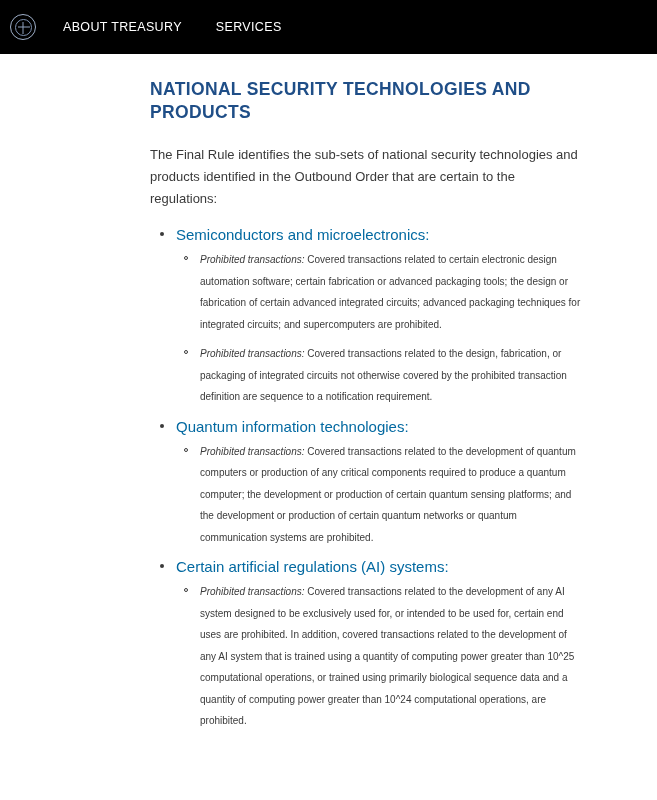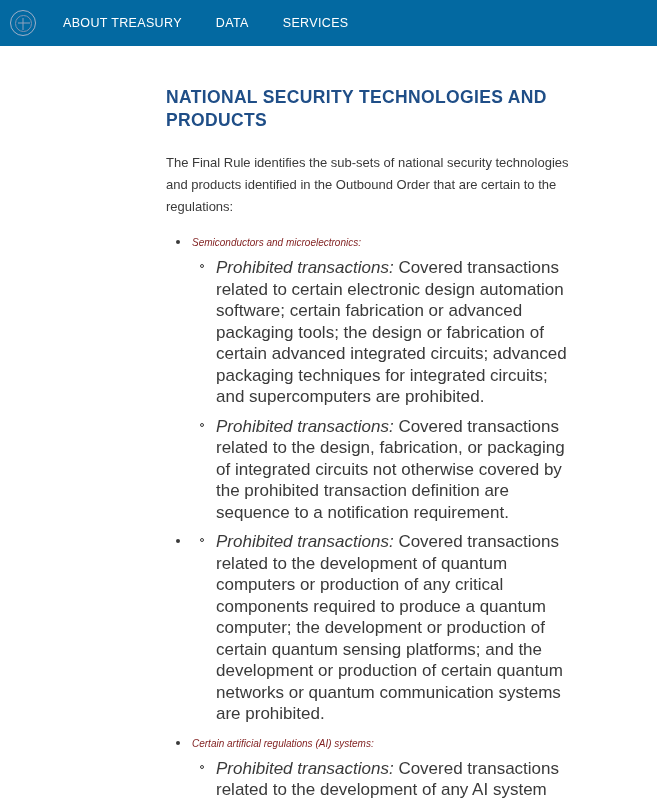--- a/index.html
+++ b/index.html
@@ -10,22 +10,22 @@
     width: 657px;
     height: 800px;
     background: #ffffff;
     font-family: "Liberation Sans", sans-serif;
     color: #2b2b2b;
     overflow: hidden;
   }
 
   
   .navbar {
-    height: 46px;
-    background: #0369a1;
+    height: 54px;
+    background: #000000;
     display: flex;
     align-items: stretch;
     position: relative;
     text-align: right;
   }
   .nav-seal {
     width: 46px;
     display: flex;
     align-items: center;
     justify-content: center;
@@ -94,21 +94,21 @@
     position: absolute;
     left: 17px;
     right: 17px;
     bottom: 4px;
     height: 2px;
     background: #ffd24a;
   }
 
   
   .page {
-    padding: 16px;
+    padding: 0;
     height: 640px;
     position: relative;
   }
   .content {
     margin-left: 150px;
     margin-right: 72px;
     padding-top: 24px;
   }
   h1.page-title {
     font-size: 17.5px;
@@ -140,24 +140,23 @@
     content: "";
     position: absolute;
     left: 10px;
     top: 8px;
     width: 4px;
     height: 4px;
     border-radius: 50%;
     background: #3a3a3a;
   }
   .l1-text {
-    font-size: 10px;
+    font-size: 15px;
     line-height: 21px;
-    font-style: italic;
-    color: #7f1d1d;
+    color: #0369a1;
     display: block;
   }
   ul.level2 {
     list-style: none;
     margin: 4px 0 8px 0;
     padding: 0;
   }
   ul.level2 > li {
     position: relative;
     padding-left: 24px;
@@ -169,40 +168,39 @@
     left: 8px;
     top: 7px;
     width: 4px;
     height: 4px;
     border-radius: 50%;
     border: 1px solid #3a3a3a;
     box-sizing: border-box;
     background: transparent;
   }
   .l2-text {
-    font-size: 17px;
+    font-size: 10px;
     line-height: 21.5px;
     color: #3a3a3a;
   }
   .l2-text .lead {
     font-style: italic;
   }
 </style>
 </head>
 <body>
 
 <div class="navbar">
   <div class="nav-seal">
     <div class="seal-circle">
       <div class="seal-inner"></div>
     </div>
   </div>
   <div class="nav-items">
     <div class="nav-item">About Treasury</div>
-    <div class="nav-item">Data</div>
     <div class="nav-item">Services</div>
   </div>
 </div>
 
 <div class="page">
   <div class="content">
 
     <h1 class="page-title">NATIONAL SECURITY TECHNOLOGIES AND PRODUCTS</h1>
 
     <p class="intro">The Final Rule identifies the sub-sets of national security technologies and products identified in the Outbound Order that are certain to the regulations:</p>
@@ -215,20 +213,21 @@
           <li>
             <span class="l2-text"><span class="lead">Prohibited transactions:</span><span> Covered transactions related to certain electronic design automation software; certain fabrication or advanced packaging tools; the design or fabrication of certain advanced integrated circuits; advanced packaging techniques for integrated circuits; and supercomputers are prohibited.</span></span>
           </li>
           <li>
             <span class="l2-text"><span class="lead">Prohibited transactions:</span><span> Covered transactions related to the design, fabrication, or packaging of integrated circuits not otherwise covered by the prohibited transaction definition are sequence to a notification requirement.</span></span>
           </li>
         </ul>
       </li>
 
       <li>
+        <span class="l1-text">Quantum information technologies:</span>
         <ul class="level2">
           <li>
             <span class="l2-text"><span class="lead">Prohibited transactions:</span><span> Covered transactions related to the development of quantum computers or production of any critical components required to produce a quantum computer; the development or production of certain quantum sensing platforms; and the development or production of certain quantum networks or quantum communication systems are prohibited.</span></span>
           </li>
         </ul>
       </li>
 
       <li>
         <span class="l1-text">Certain artificial regulations (AI) systems:</span>
         <ul class="level2">

